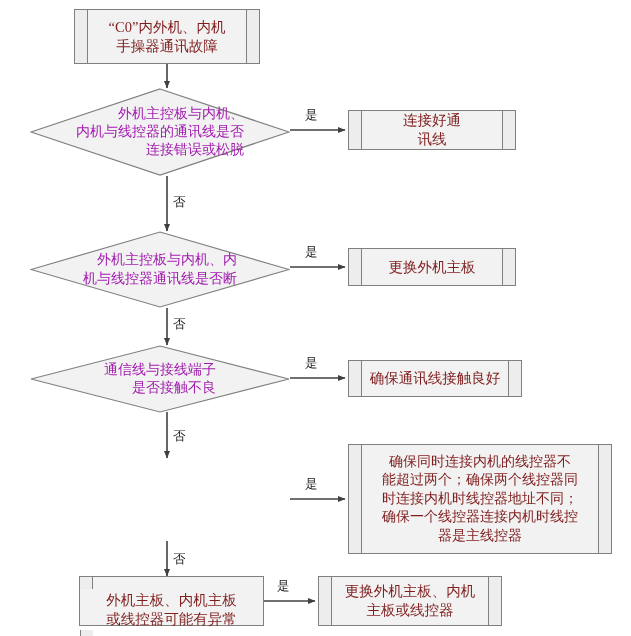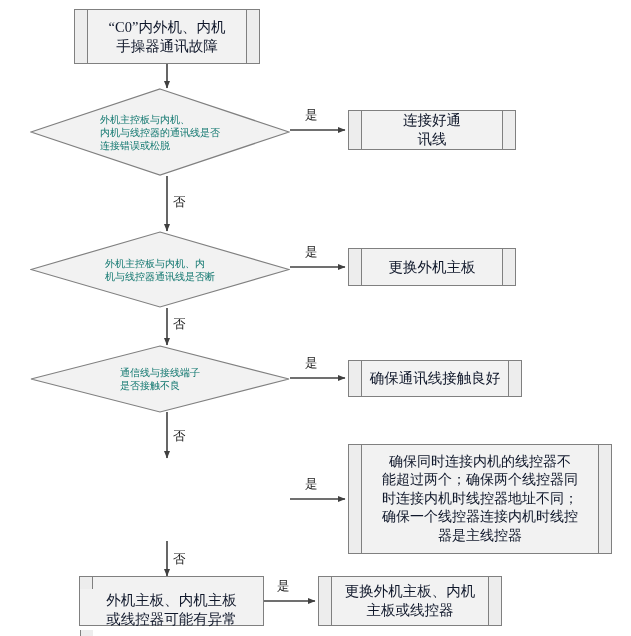--- a/index.html
+++ b/index.html
@@ -36,21 +36,21 @@
     border-right: none;
     border-left: 1px solid #808080;
   }
   .pbox .ptext {
     flex: 1 1 auto;
     display: flex;
     align-items: center;
     justify-content: center;
     text-align: center;
     padding: 2px 4px;
-    color: #0f172a;
+    color: #7f1d1d;
     line-height: 1.28;
     white-space: pre-line;
     font-size: 14.5px;
   }
   
   .diamond {
     position: absolute;
   }
   .diamond svg {
     position: absolute;
@@ -60,25 +60,25 @@
   }
   .diamond .dtext {
     position: absolute;
     left: 0;
     top: 0;
     width: 100%;
     height: 100%;
     display: flex;
     align-items: center;
     justify-content: center;
-    text-align: left;
-    color: #0f766e;
+    text-align: right;
+    color: #a21caf;
     line-height: 1.3;
     white-space: pre-line;
-    font-size: 10px;
+    font-size: 14px;
     padding: 0 34px;
     box-sizing: border-box;
   }
   
   .conn {
     position: absolute;
     left: 0;
     top: 0;
     width: 631px;
     height: 636px;

